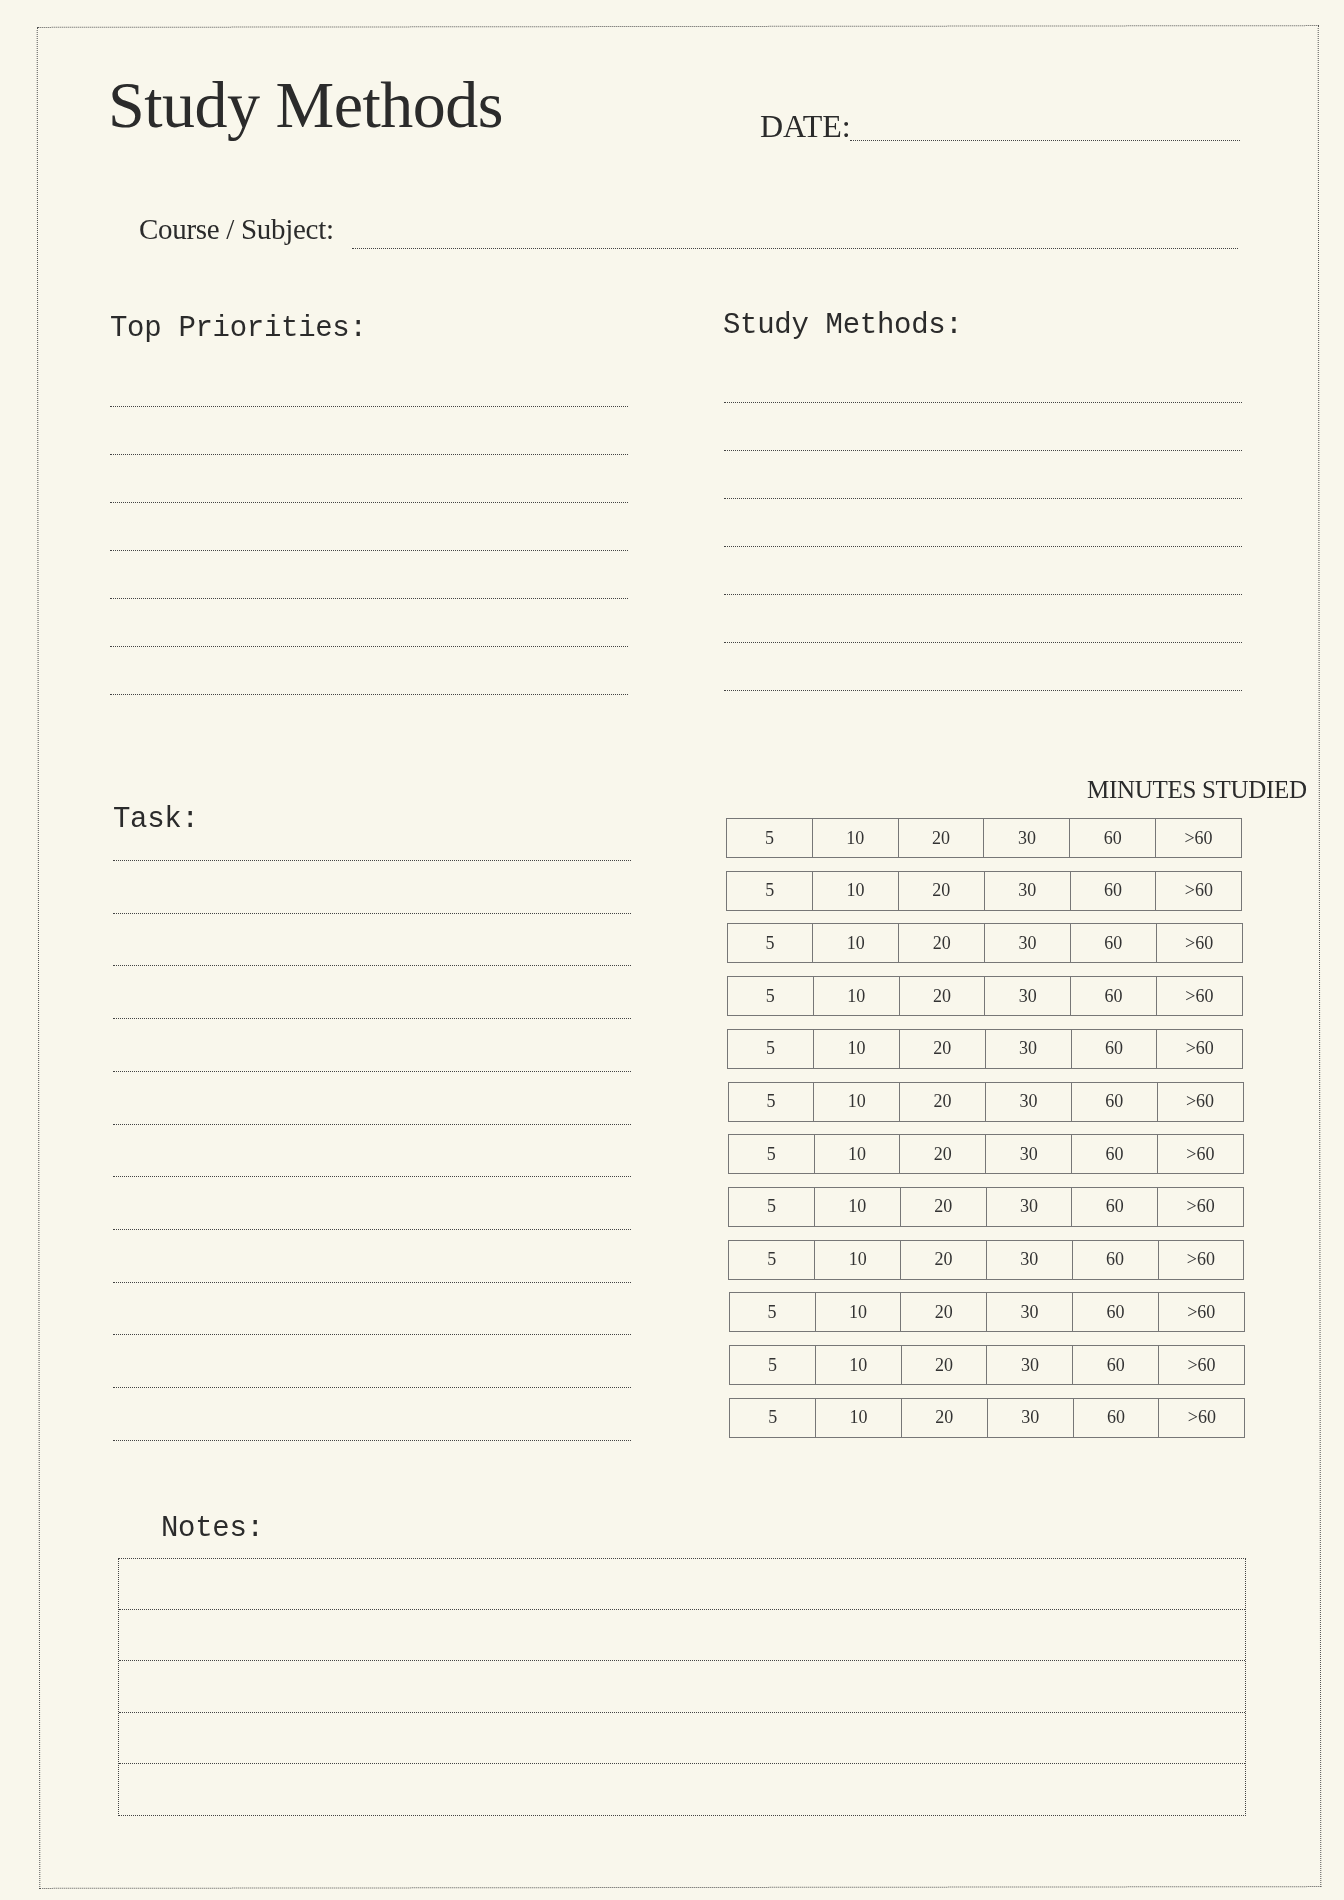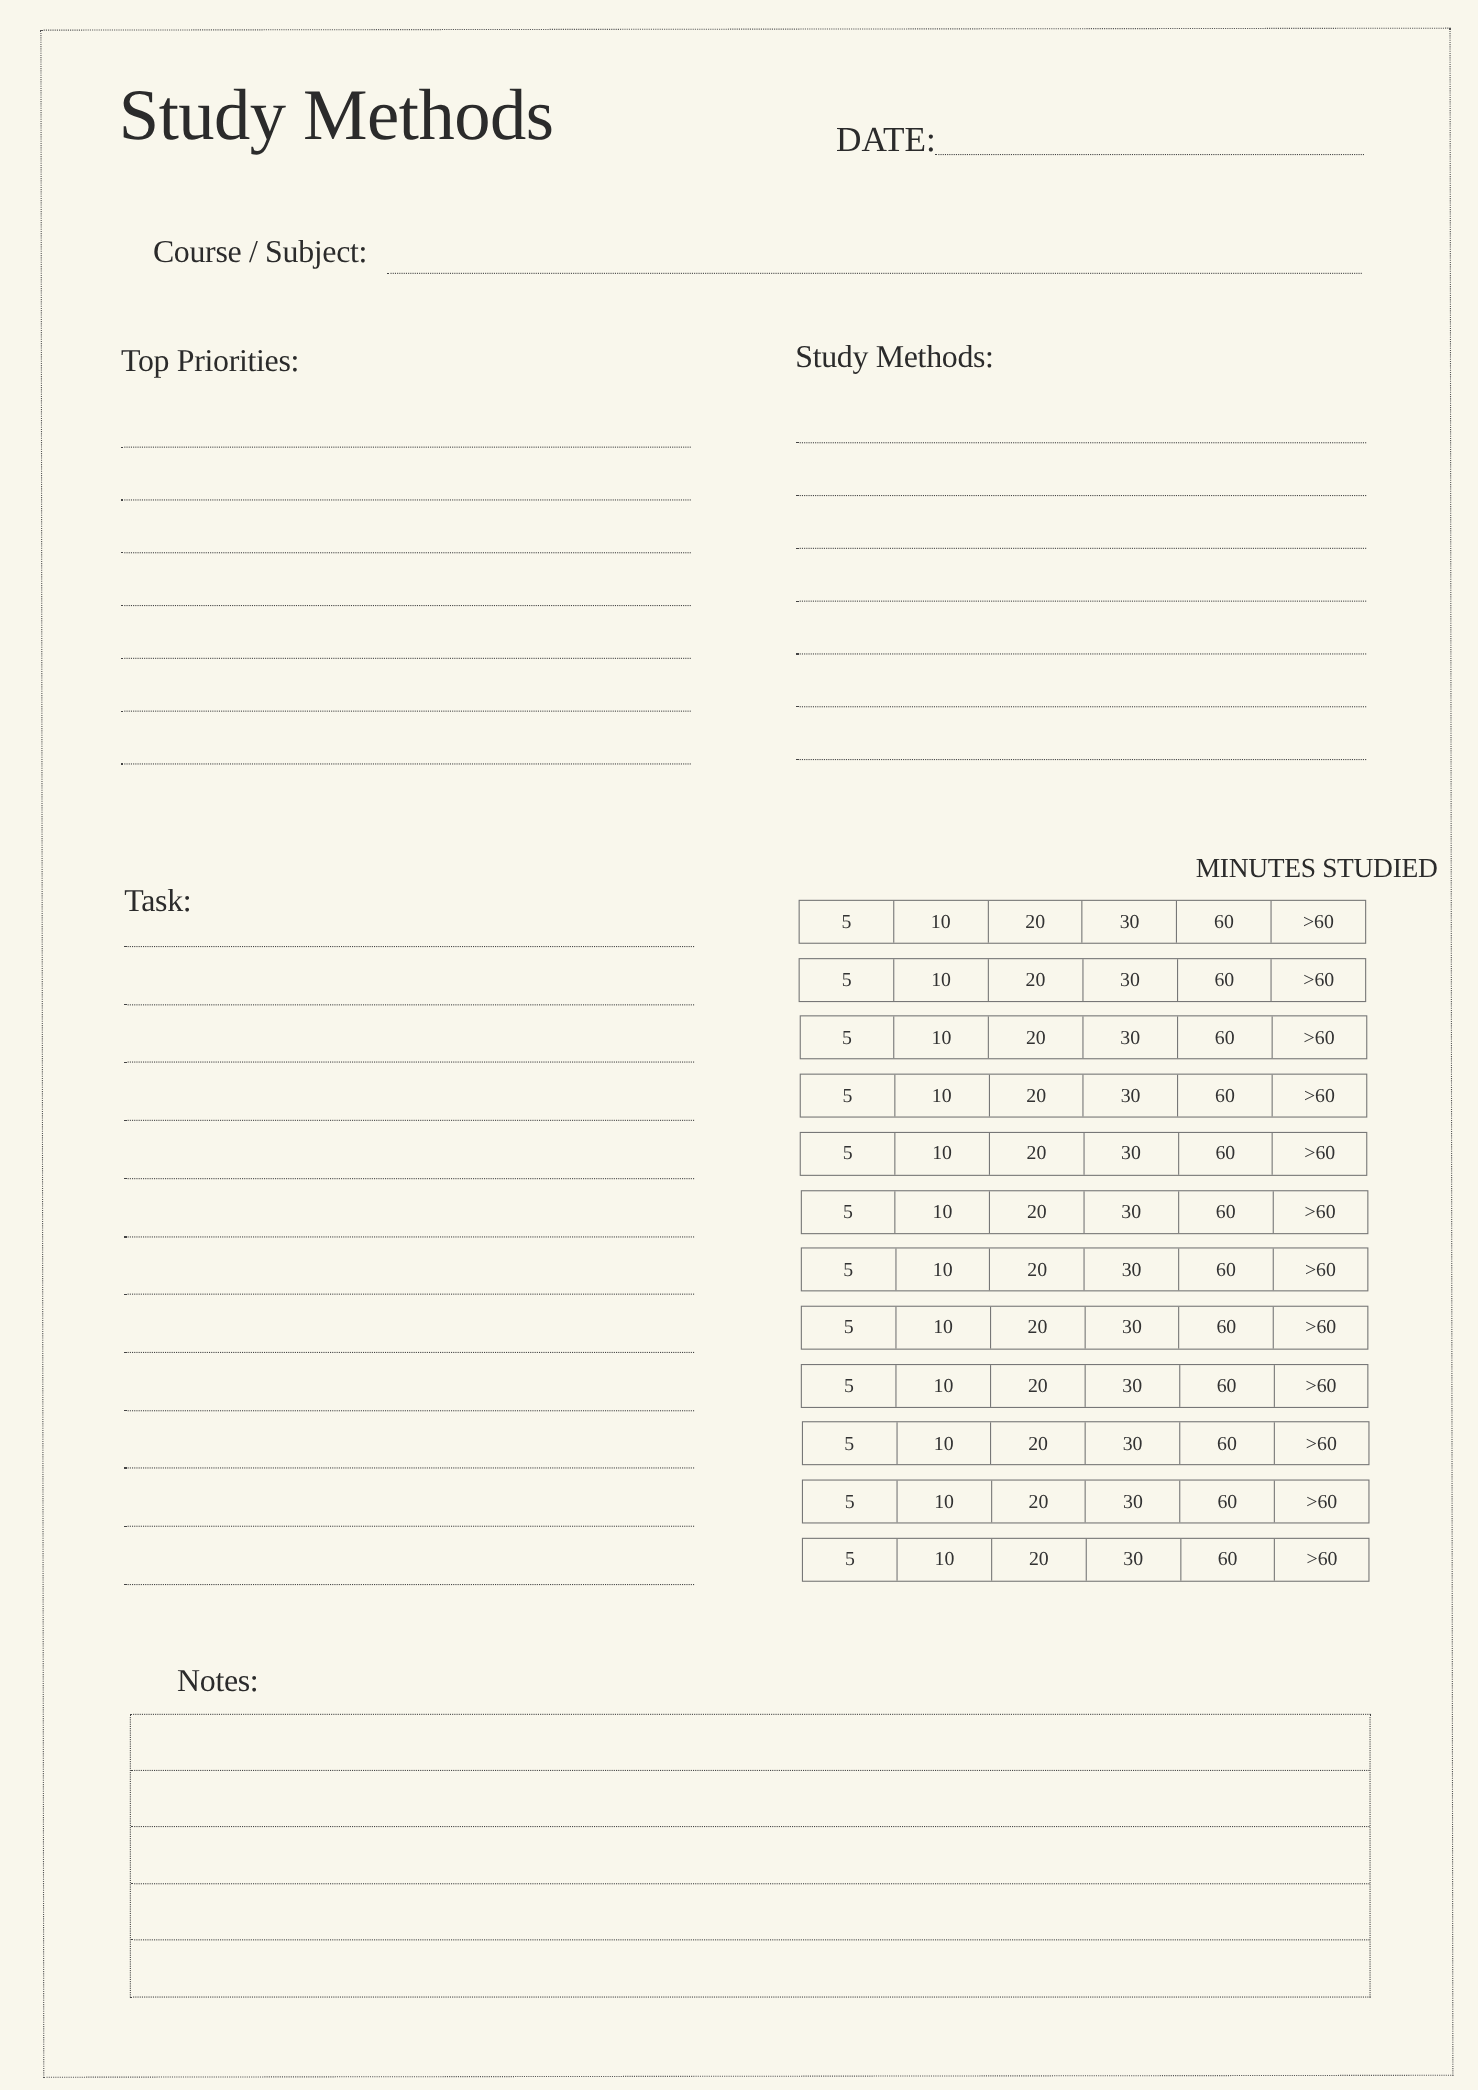--- a/index.html
+++ b/index.html
@@ -16,21 +16,21 @@
     border: 1.5px dotted #555;
     box-sizing: border-box;
     transform: rotate(-0.08deg);
   }
   .abs { position: absolute; }
   .title { left: 108px; top: 72px; font-size: 66px; letter-spacing: -0.5px; line-height: 1; }
   .date-label { left: 760px; top: 108px; font-size: 32px; }
   .date-line { left: 850px; top: 140px; width: 390px; border-bottom: 1.5px dotted #444; }
   .course-label { left: 98px; top: 213px; font-size: 29px; letter-spacing: -0.3px; margin-left: 41px; }
   .course-line { left: 352px; top: 248px; width: 886px; border-bottom: 1.5px dotted #444; }
-  .sec-label { font-size: 29px; letter-spacing: -0.3px; }
+  .sec-label { font-size: 29px; letter-spacing: -0.3px; font-family: Liberation Mono, monospace; }
   .rule { border-bottom: 1.5px dotted #444; height: 0; }
   .minutes-label { left: 1087px; top: 776px; font-size: 25px; letter-spacing: -0.3px; }
   .min-table {
     position: absolute; width: 516px; height: 40px;
     display: flex; border: 1.3px solid #777; box-sizing: border-box;
   }
   .min-cell {
     flex: 1; border-right: 1.3px solid #777; display: flex;
     align-items: center; justify-content: center; font-size: 18px; color: #333;
   }

